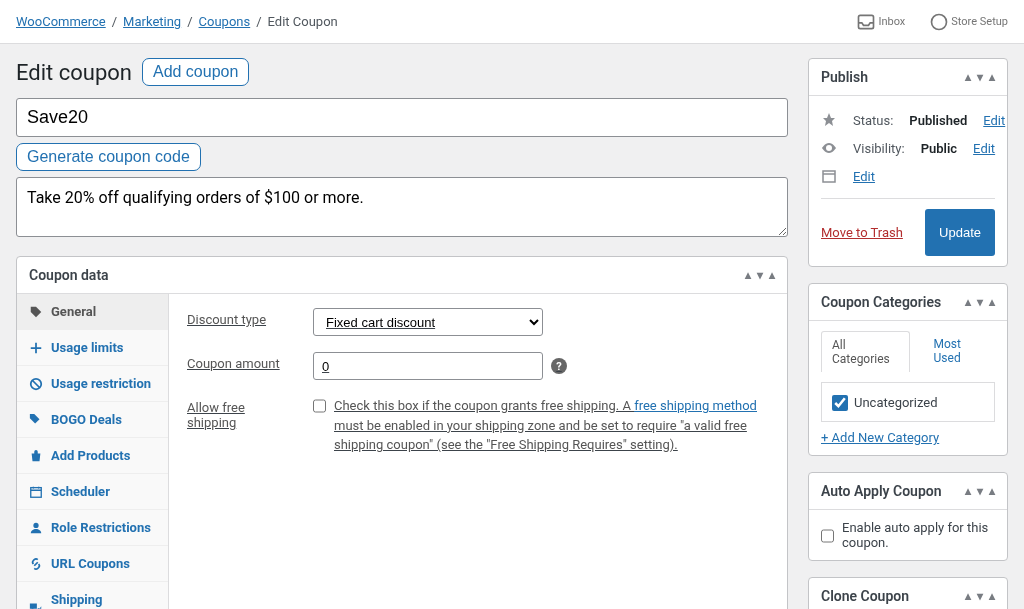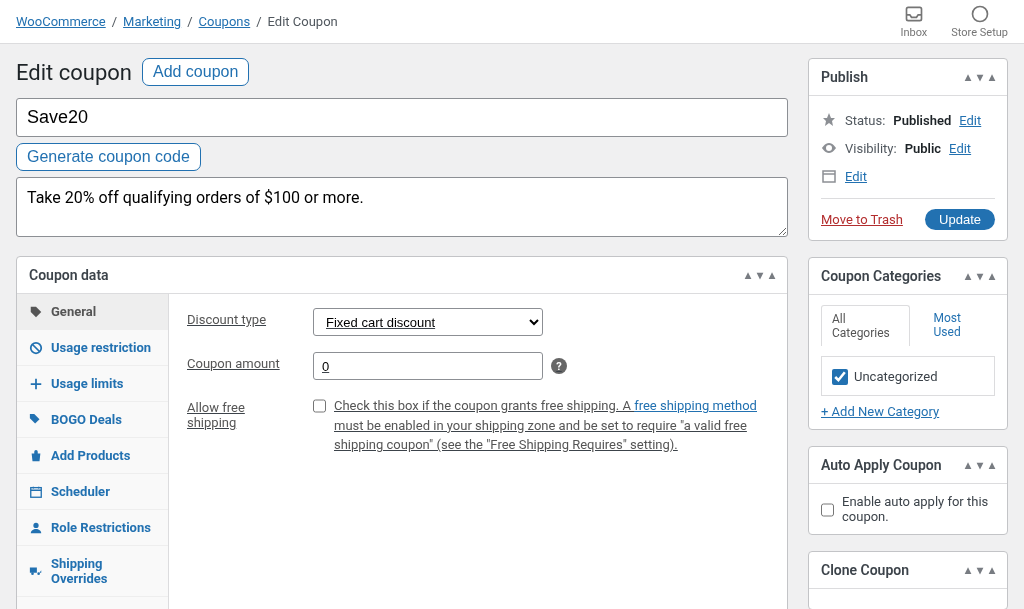--- a/index.html
+++ b/index.html
@@ -3,21 +3,21 @@
 <meta charset="utf-8">
 <style>
   * { box-sizing: border-box; margin: 0; padding: 0; }
   body { font-family: -apple-system, BlinkMacSystemFont, "Segoe UI", Roboto, sans-serif; font-size: 13px; color: #3c434a; background: #f0f0f1; }
   
   .topbar { background: #fff; border-bottom: 1px solid #dcdcde; height: 44px; display: flex; align-items: center; justify-content: space-between; padding: 0 16px; }
   .breadcrumb { display: flex; align-items: center; gap: 6px; font-size: 13px; color: #50575e; }
   .breadcrumb a { color: #2271b1; text-decoration: underline; }
   .breadcrumb .sep { color: #50575e; }
   .topbar-actions { display: flex; gap: 24px; }
-  .topbar-action { display: flex; flex-direction: column; align-items: center; gap: 2px; font-size: 11px; color: #757575; cursor: pointer; }
+  .topbar-action { display: flex; flex-direction: row; align-items: center; gap: 2px; font-size: 11px; color: #757575; cursor: pointer; }
   .topbar-action svg { width: 20px; height: 20px; }
   
   .page { padding: 14px 16px; display: flex; gap: 20px; align-items: flex-start; }
   .main { flex: 1; min-width: 0; }
   .sidebar { width: 200px; flex-shrink: 0; }
   
   .page-header { display: flex; align-items: center; gap: 10px; margin-bottom: 12px; }
   .page-title { font-size: 22px; font-weight: 400; color: #1d2327; }
   .btn-outline { background: #fff; border: 1px solid #2271b1; color: #2271b1; padding: 4px 10px; font-size: 16px; border-radius: 7px; cursor: pointer; }
   
@@ -39,27 +39,27 @@
   .form-row { display: flex; align-items: flex-start; gap: 22px; margin-bottom: 16px; text-decoration: underline; }
   .form-row label.fl { width: 104px; flex-shrink: 0; font-size: 13px; color: #555; padding-top: 4px; }
   .form-row .fc { flex: 1; display: flex; align-items: center; gap: 8px; }
   .form-row select, .form-row input[type="text"] { height: 28px; border: 1px solid #8c8f94; border-radius: 3px; padding: 0 8px; font-size: 13px; width: 230px; background: #fff; }
   .help-icon { width: 16px; height: 16px; border-radius: 50%; background: #666; color: #fff; font-size: 11px; display: inline-flex; align-items: center; justify-content: center; font-weight: bold; }
   .form-row .desc { font-size: 13px; color: #555; line-height: 1.5; }
   .form-row .desc a { color: #2271b1; text-decoration: underline; }
   .checkbox-wrap { display: flex; align-items: flex-start; gap: 8px; }
   input[type="checkbox"] { width: 16px; height: 16px; margin-top: 2px; }
   
-  .pub-row { display: flex; align-items: center; gap: 8px; padding: 6px 0; font-size: 13px; color: #50575e; text-align: center; }
+  .pub-row { display: flex; align-items: center; gap: 16px; padding: 6px 0; font-size: 13px; color: #50575e; text-align: center; }
   .pub-row .picon { width: 16px; height: 16px; color: #8c8f94; flex-shrink: 0; }
   .pub-row b { color: #1d2327; font-weight: 600; }
   .pub-row a { color: #2271b1; text-decoration: underline; }
   .pub-footer { display: flex; justify-content: space-between; align-items: center; padding-top: 10px; border-top: 1px solid #dcdcde; margin-top: 8px; }
   .trash-link { color: #b32d2e; text-decoration: underline; cursor: pointer; }
-  .btn-primary { background: #2271b1; color: #fff; border: none; padding: 3px 14px; font-size: 13px; border-radius: 12px; cursor: pointer; font-weight: 500; }
+  .btn-primary { background: #2271b1; color: #fff; border: none; padding: 16px 14px; font-size: 13px; border-radius: 3px; cursor: pointer; font-weight: 500; }
   
   .cat-tabs { display: flex; gap: 14px; margin-bottom: 10px; }
   .cat-tab { padding: 6px 10px; font-size: 12px; border: 1px solid #dcdcde; border-bottom: none; background: #f0f0f1; color: #2271b1; cursor: pointer; border-radius: 3px 3px 0 0; }
   .cat-tab.active { background: #fff; color: #555; }
   .cat-box { border: 1px solid #dcdcde; padding: 10px; font-size: 13px; margin-bottom: 8px; }
   .cat-box label { display: flex; align-items: center; gap: 6px; }
   .add-cat { color: #2271b1; font-size: 13px; cursor: pointer; text-decoration: underline; }
   
   .auto-apply label { display: flex; align-items: center; gap: 8px; font-size: 13px; }
   input[type="checkbox"].checked-blue { accent-color: #2271b1; }
@@ -119,37 +119,37 @@
           <div class="cd-tab active">
             <span class="ticon">
                 <svg viewBox="0 0 16 16" fill="#555">
                   <path d="M2 2h6l6 6-6 6-6-6V2z"></path>
                 </svg>
               </span>
             <span>General</span>
           </div>
           <div class="cd-tab">
             <span class="ticon">
+                <svg viewBox="0 0 16 16" stroke="#2271b1" stroke-width="2">
+                  <path d="M8 2v12M2 8h12"></path>
+                </svg>
+              </span>
+            <span>Usage limits</span>
+          </div>
+          <div class="cd-tab">
+            <span class="ticon">
                 <svg viewBox="0 0 16 16" fill="none" stroke="#2271b1" stroke-width="2">
                   <circle cx="8" cy="8" r="6"></circle>
                   <path d="M4 4l8 8"></path>
                 </svg>
               </span>
             <span>Usage restriction</span>
           </div>
           <div class="cd-tab">
             <span class="ticon">
-                <svg viewBox="0 0 16 16" stroke="#2271b1" stroke-width="2">
-                  <path d="M8 2v12M2 8h12"></path>
-                </svg>
-              </span>
-            <span>Usage limits</span>
-          </div>
-          <div class="cd-tab">
-            <span class="ticon">
                 <svg viewBox="0 0 16 16" fill="#2271b1">
                   <path d="M1 1h5l6 6-5 5-6-6V1z"></path>
                 </svg>
               </span>
             <span>BOGO Deals</span>
           </div>
           <div class="cd-tab">
             <span class="ticon">
                 <svg viewBox="0 0 16 16" fill="#2271b1">
                   <path d="M3 5h10l-1 9H4L3 5zm3 0V3a2 2 0 014 0v2"></path>
@@ -167,20 +167,28 @@
             <span>Scheduler</span>
           </div>
           <div class="cd-tab">
             <span class="ticon">
                 <svg viewBox="0 0 16 16" fill="#2271b1">
                   <circle cx="8" cy="5" r="3"></circle>
                   <path d="M2 14c0-3 3-5 6-5s6 2 6 5"></path>
                 </svg>
               </span>
             <span>Role Restrictions</span>
+          </div>
+          <div class="cd-tab">
+            <span class="ticon">
+                <svg viewBox="0 0 16 16" fill="none" stroke="#2271b1" stroke-width="2">
+                  <path d="M6 10l4-4M5 8a3 3 0 010-4l1-1a3 3 0 014 0M11 8a3 3 0 010 4l-1 1a3 3 0 01-4 0"></path>
+                </svg>
+              </span>
+            <span>URL Coupons</span>
           </div>
           <div class="cd-tab">
             <span class="ticon">
                 <svg viewBox="0 0 16 16" fill="#2271b1">
                   <path d="M1 4h8v6h3l2-3v3H1V4z"></path>
                   <circle cx="4" cy="11" r="1.5"></circle>
                   <circle cx="11" cy="11" r="1.5"></circle>
                 </svg>
               </span>
             <span>Shipping Overrides</span>

